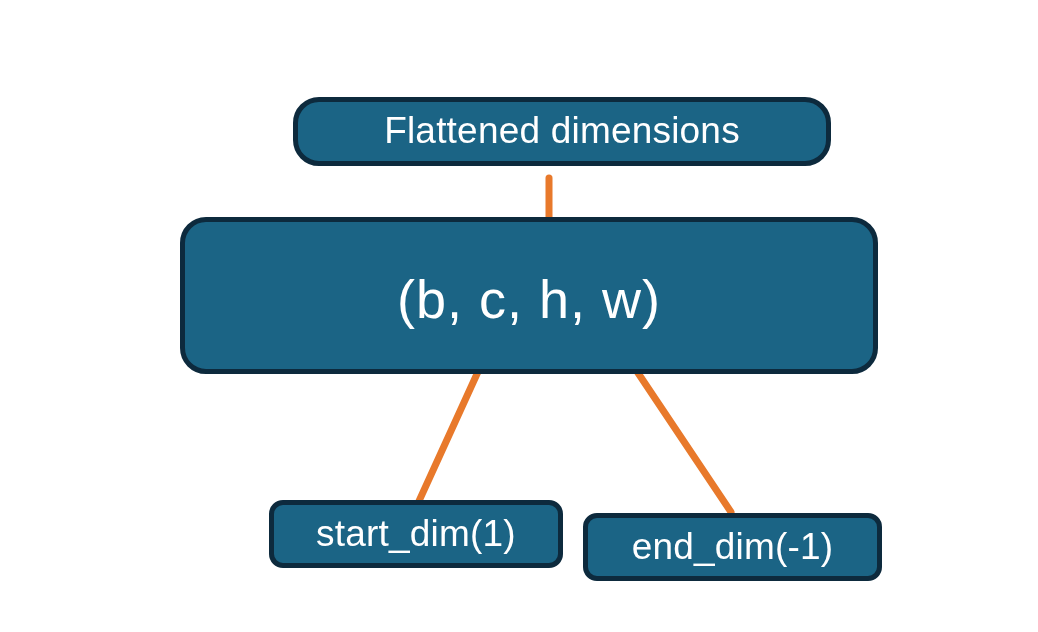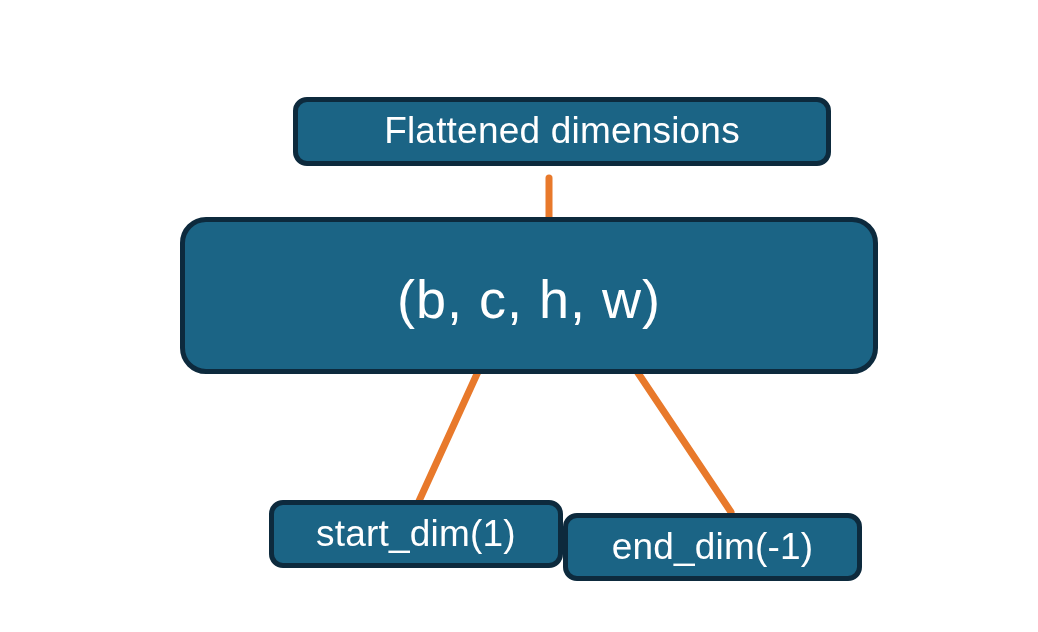--- a/index.html
+++ b/index.html
@@ -37,21 +37,21 @@
     color: #ffffff;
     font-weight: 400;
   }
 
   
   #node-flattened {
     left: 293px;
     top: 97px;
     width: 538px;
     height: 69px;
-    border-radius: 14px;
+    border-radius: 26px;
   }
   #node-flattened .node-label {
     font-size: 37px;
     letter-spacing: 0.2px;
   }
 
   
   #node-shape {
     left: 180px;
     top: 217px;
@@ -68,21 +68,21 @@
 
   
   #node-start-dim {
     left: 269px;
     top: 500px;
     width: 294px;
     height: 68px;
     border-radius: 14px;
   }
   #node-end-dim {
-    left: 563px;
+    left: 583px;
     top: 513px;
     width: 299px;
     height: 68px;
     border-radius: 14px;
   }
   #node-start-dim .node-label,
   #node-end-dim .node-label {
     font-size: 37px;
     letter-spacing: 0.2px;
   }

